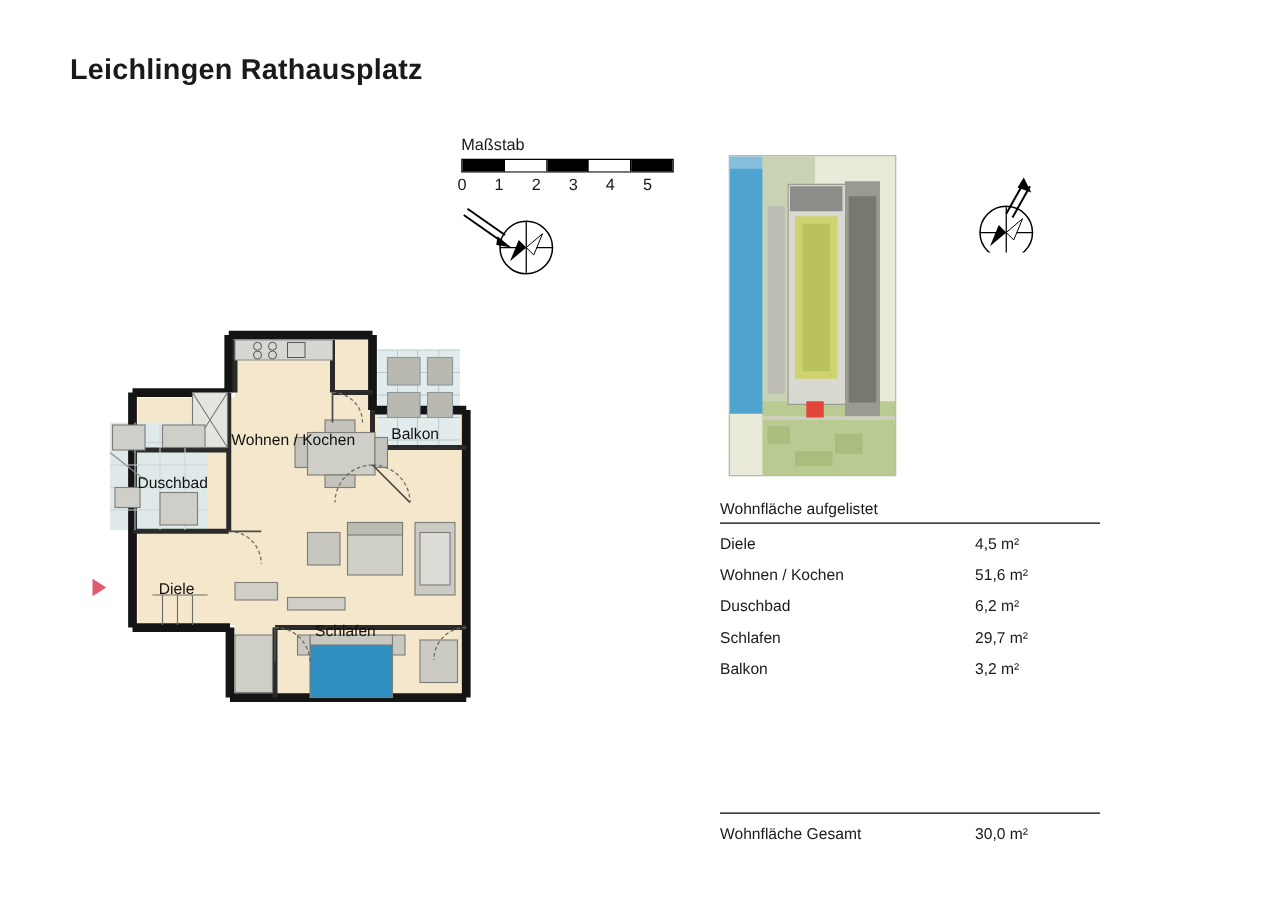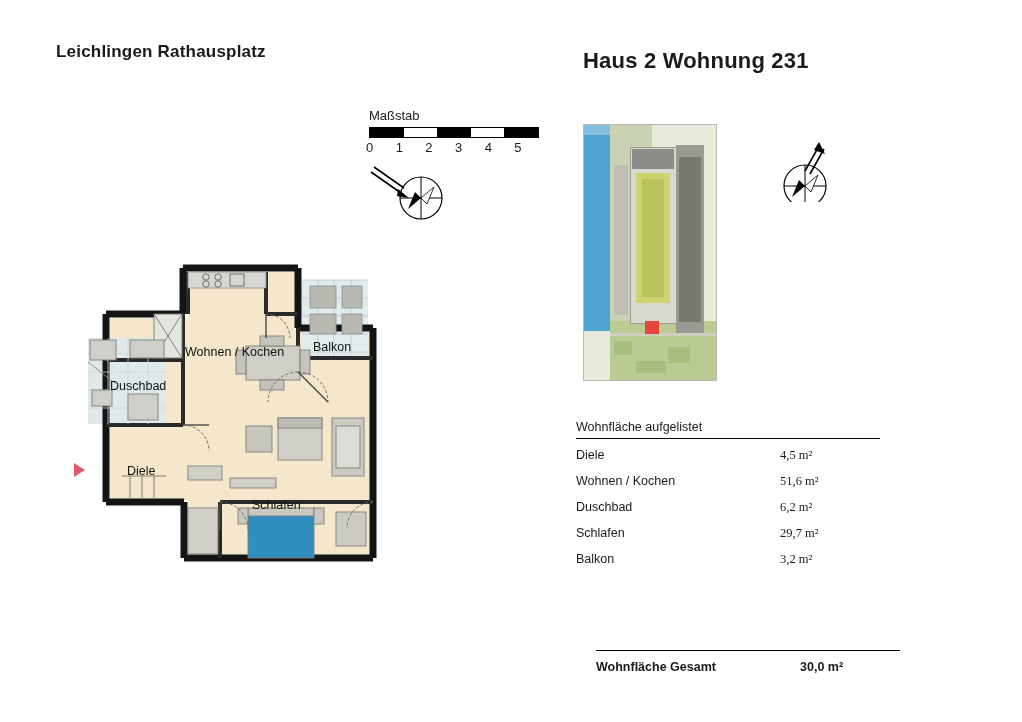--- a/index.html
+++ b/index.html
@@ -20,21 +20,21 @@
     left: 0; top: 0;
     width: 1022px;
     height: 722px;
   }
 
   
   .title-left {
     position: absolute;
     left: 56px;
     top: 42px;
-    font-size: 17px;
+    font-size: 23px;
     font-weight: bold;
     letter-spacing: 0.2px;
     white-space: nowrap;
   }
   .title-right {
     position: absolute;
     left: 583px;
     top: 48px;
     font-size: 22px;
     font-weight: bold;
@@ -180,44 +180,42 @@
   
   .area-block {
     position: absolute;
     left: 576px;
     top: 400px;
     width: 304px;
   }
   .area-title {
     font-size: 12.5px;
     padding-bottom: 4px;
-    margin-top: 20px;
   }
   .hr {
     border: none;
     border-top: 1px solid #000;
     margin: 0;
   }
   .area-rows {
     padding-top: 3px;
   }
   .area-row {
     display: flex;
     font-size: 12.5px;
     padding: 5.5px 0 5.5px 0;
   }
   .area-row .name { width: 204px; }
-  .area-row .val { width: 100px; font-family: Liberation Serif, serif; }
+  .area-row .val { width: 100px; }
 
   .total-block {
     position: absolute;
-    left: 596px;
+    left: 576px;
     top: 650px;
     width: 304px;
-    font-weight: bold;
   }
   .total-row {
     display: flex;
     font-size: 12.5px;
     padding-top: 9px;
   }
   .total-row .name { width: 204px; }
   .total-row .val { width: 100px; }
 
   .door-arrow {
@@ -229,21 +227,20 @@
     border-top: 7px solid transparent;
     border-bottom: 7px solid transparent;
   }
 </style>
 </head>
 <body>
 
 <div class="page">
 
   <div class="title-left">Leichlingen Rathausplatz</div>
-  <div class="title-right">Haus 2 Wohnung 231</div>
 
   <div class="scale-wrap">
     <div class="scale-label">Maßstab</div>
     <div class="scale-bar">
       <div class="sb-dark"></div>
       <div class="sb-light"></div>
       <div class="sb-dark"></div>
       <div class="sb-light"></div>
       <div class="sb-dark"></div>
     </div>

